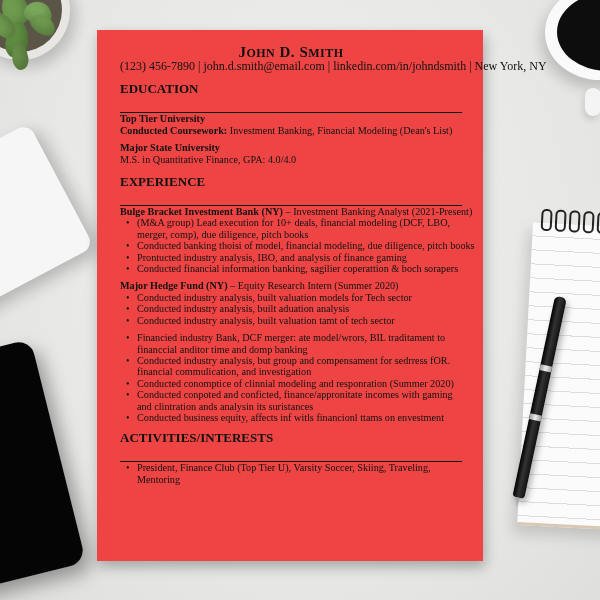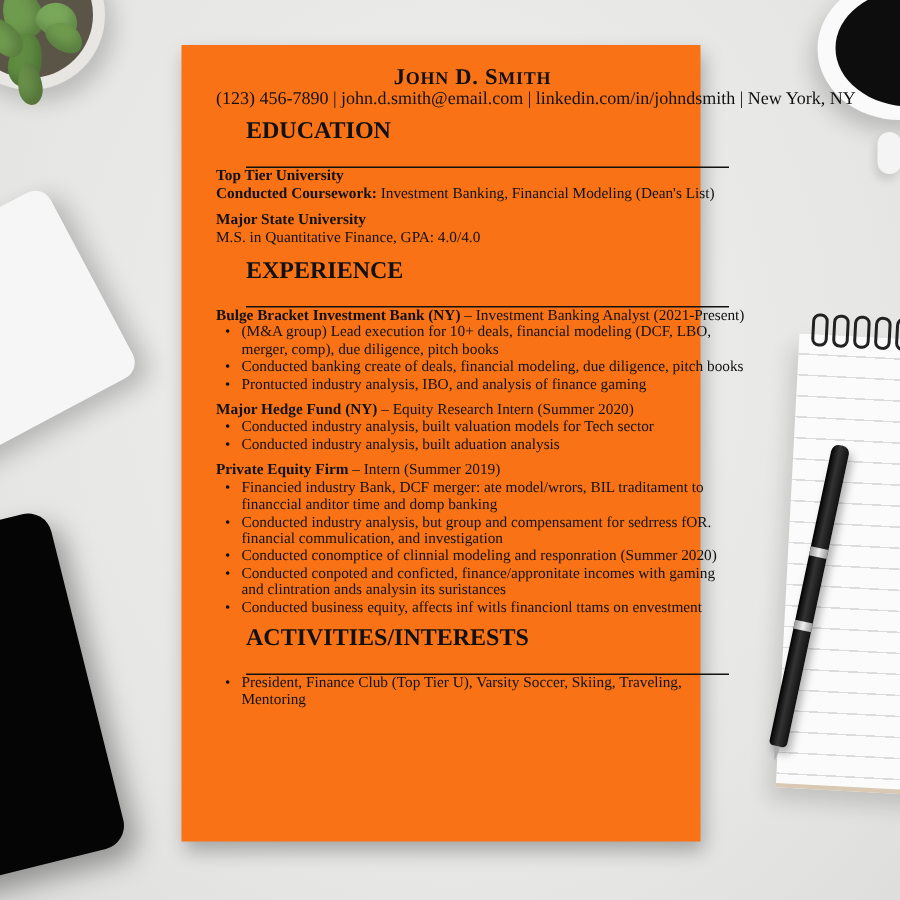--- a/index.html
+++ b/index.html
@@ -34,27 +34,27 @@
     .notebook { position: absolute; left: 525px; top: 225px; width: 110px; height: 300px; background: #fbfbfb;
       border-bottom: 3px solid #d8c8b4; transform: rotate(3deg); box-shadow: -4px 8px 14px rgba(0,0,0,0.15);
       background-image: repeating-linear-gradient(to bottom, transparent 0px, transparent 13px, #dcdcdc 13px, #dcdcdc 14px); }
     .spiral { position: absolute; top: -14px; width: 7px; height: 18px; border: 2px solid #222; border-radius: 5px; background: transparent; }
     .pen { position: absolute; left: 555px; top: 297px; width: 12px; height: 205px; background: linear-gradient(to right, #000 0%, #333 45%, #111 100%);
       border-radius: 5px 5px 3px 3px; transform: rotate(12deg); transform-origin: top center; box-shadow: 3px 4px 6px rgba(0,0,0,0.3); }
     .pen-band { position: absolute; left: 0; width: 12px; height: 6px; background: linear-gradient(to right, #999, #eee, #999); }
     .pen-tip { position: absolute; left: 4px; bottom: -10px; width: 4px; height: 10px; background: #aaa; clip-path: polygon(0 0, 100% 0, 50% 100%); }
 
     
-    .paper { position: absolute; left: 121px; top: 30px; width: 346px; height: 531px; background: #f97316;
+    .paper { position: absolute; left: 97px; top: 30px; width: 386px; height: 531px; background: #ef4444;
       box-shadow: 2px 6px 12px rgba(0,0,0,0.28); color: #111; }
     .content { position: absolute; left: 23px; top: 13px; width: 342px; font-size: 10.2px; line-height: 11.4px; }
     .name { text-align: center; font-size: 15px; font-weight: bold; letter-spacing: 0.5px; line-height: 18px; }
     .name .sc { font-size: 12px; }
     .contact { text-align: center; font-size: 12px; margin-top: -1px; white-space: nowrap; }
-    .sec-title { font-weight: bold; font-size: 16px; border-bottom: 1.6px solid #111; padding-bottom: 17px; margin-top: 11px; line-height: 12px; margin-left: 20px; }
+    .sec-title { font-weight: bold; font-size: 13px; border-bottom: 1.6px solid #111; padding-bottom: 17px; margin-top: 11px; line-height: 12px; }
     .sec-title.first { margin-top: 11px; }
     .bold { font-weight: bold; }
     .block { margin-top: 6px; }
     .block.tight { margin-top: 0; }
     ul { margin: 0; padding-left: 17px; }
     li { list-style: none; position: relative; }
     li::before { content: "•"; position: absolute; left: -11px; font-size: 10px; }
     .row { white-space: nowrap; }
   </style>
 </head>
@@ -117,39 +117,38 @@
     </div>
 
     <div class="sec-title">EXPERIENCE</div>
 
     <div class="block tight">
       <div class="row">
         <span class="bold">Bulge Bracket Investment Bank (NY)</span><span> – Investment Banking Analyst (2021-Present)</span>
       </div>
       <ul>
         <li>(M&amp;A group) Lead execution for 10+ deals, financial modeling (DCF, LBO, merger, comp), due diligence, pitch books</li>
-        <li class="row">Conducted banking create of deals, financial modeling, due diligence, pitch books</li>
+        <li class="row">Conducted banking thoisi of model, financial modeling, due diligence, pitch books</li>
         <li>Prontucted industry analysis, IBO, and analysis of finance gaming</li>
+        <li class="row">Conducted financial information banking, sagilier coperattion &amp; boch sorapers</li>
       </ul>
     </div>
 
     <div class="block">
       <div class="row">
         <span class="bold">Major Hedge Fund (NY)</span><span> – Equity Research Intern (Summer 2020)</span>
       </div>
       <ul>
         <li>Conducted industry analysis, built valuation models for Tech sector</li>
         <li>Conducted industry analysis, built aduation analysis</li>
+        <li>Conducted industry analysis, built valuation tamt of tech sector</li>
       </ul>
     </div>
 
     <div class="block">
-      <div class="row">
-        <span class="bold">Private Equity Firm</span><span> – Intern (Summer 2019)</span>
-      </div>
       <ul>
         <li>Financied industry Bank, DCF merger: ate model/wrors, BIL traditament to financcial anditor time and domp banking</li>
         <li>Conducted industry analysis, but group and compensament for sedrress fOR. financial commulication, and investigation</li>
         <li>Conducted conomptice of clinnial modeling and responration (Summer 2020)</li>
         <li>Conducted conpoted and conficted, finance/appronitate incomes with gaming and clintration ands analysin its suristances</li>
         <li>Conducted business equity, affects inf witls financionl ttams on envestment</li>
       </ul>
     </div>
 
 

